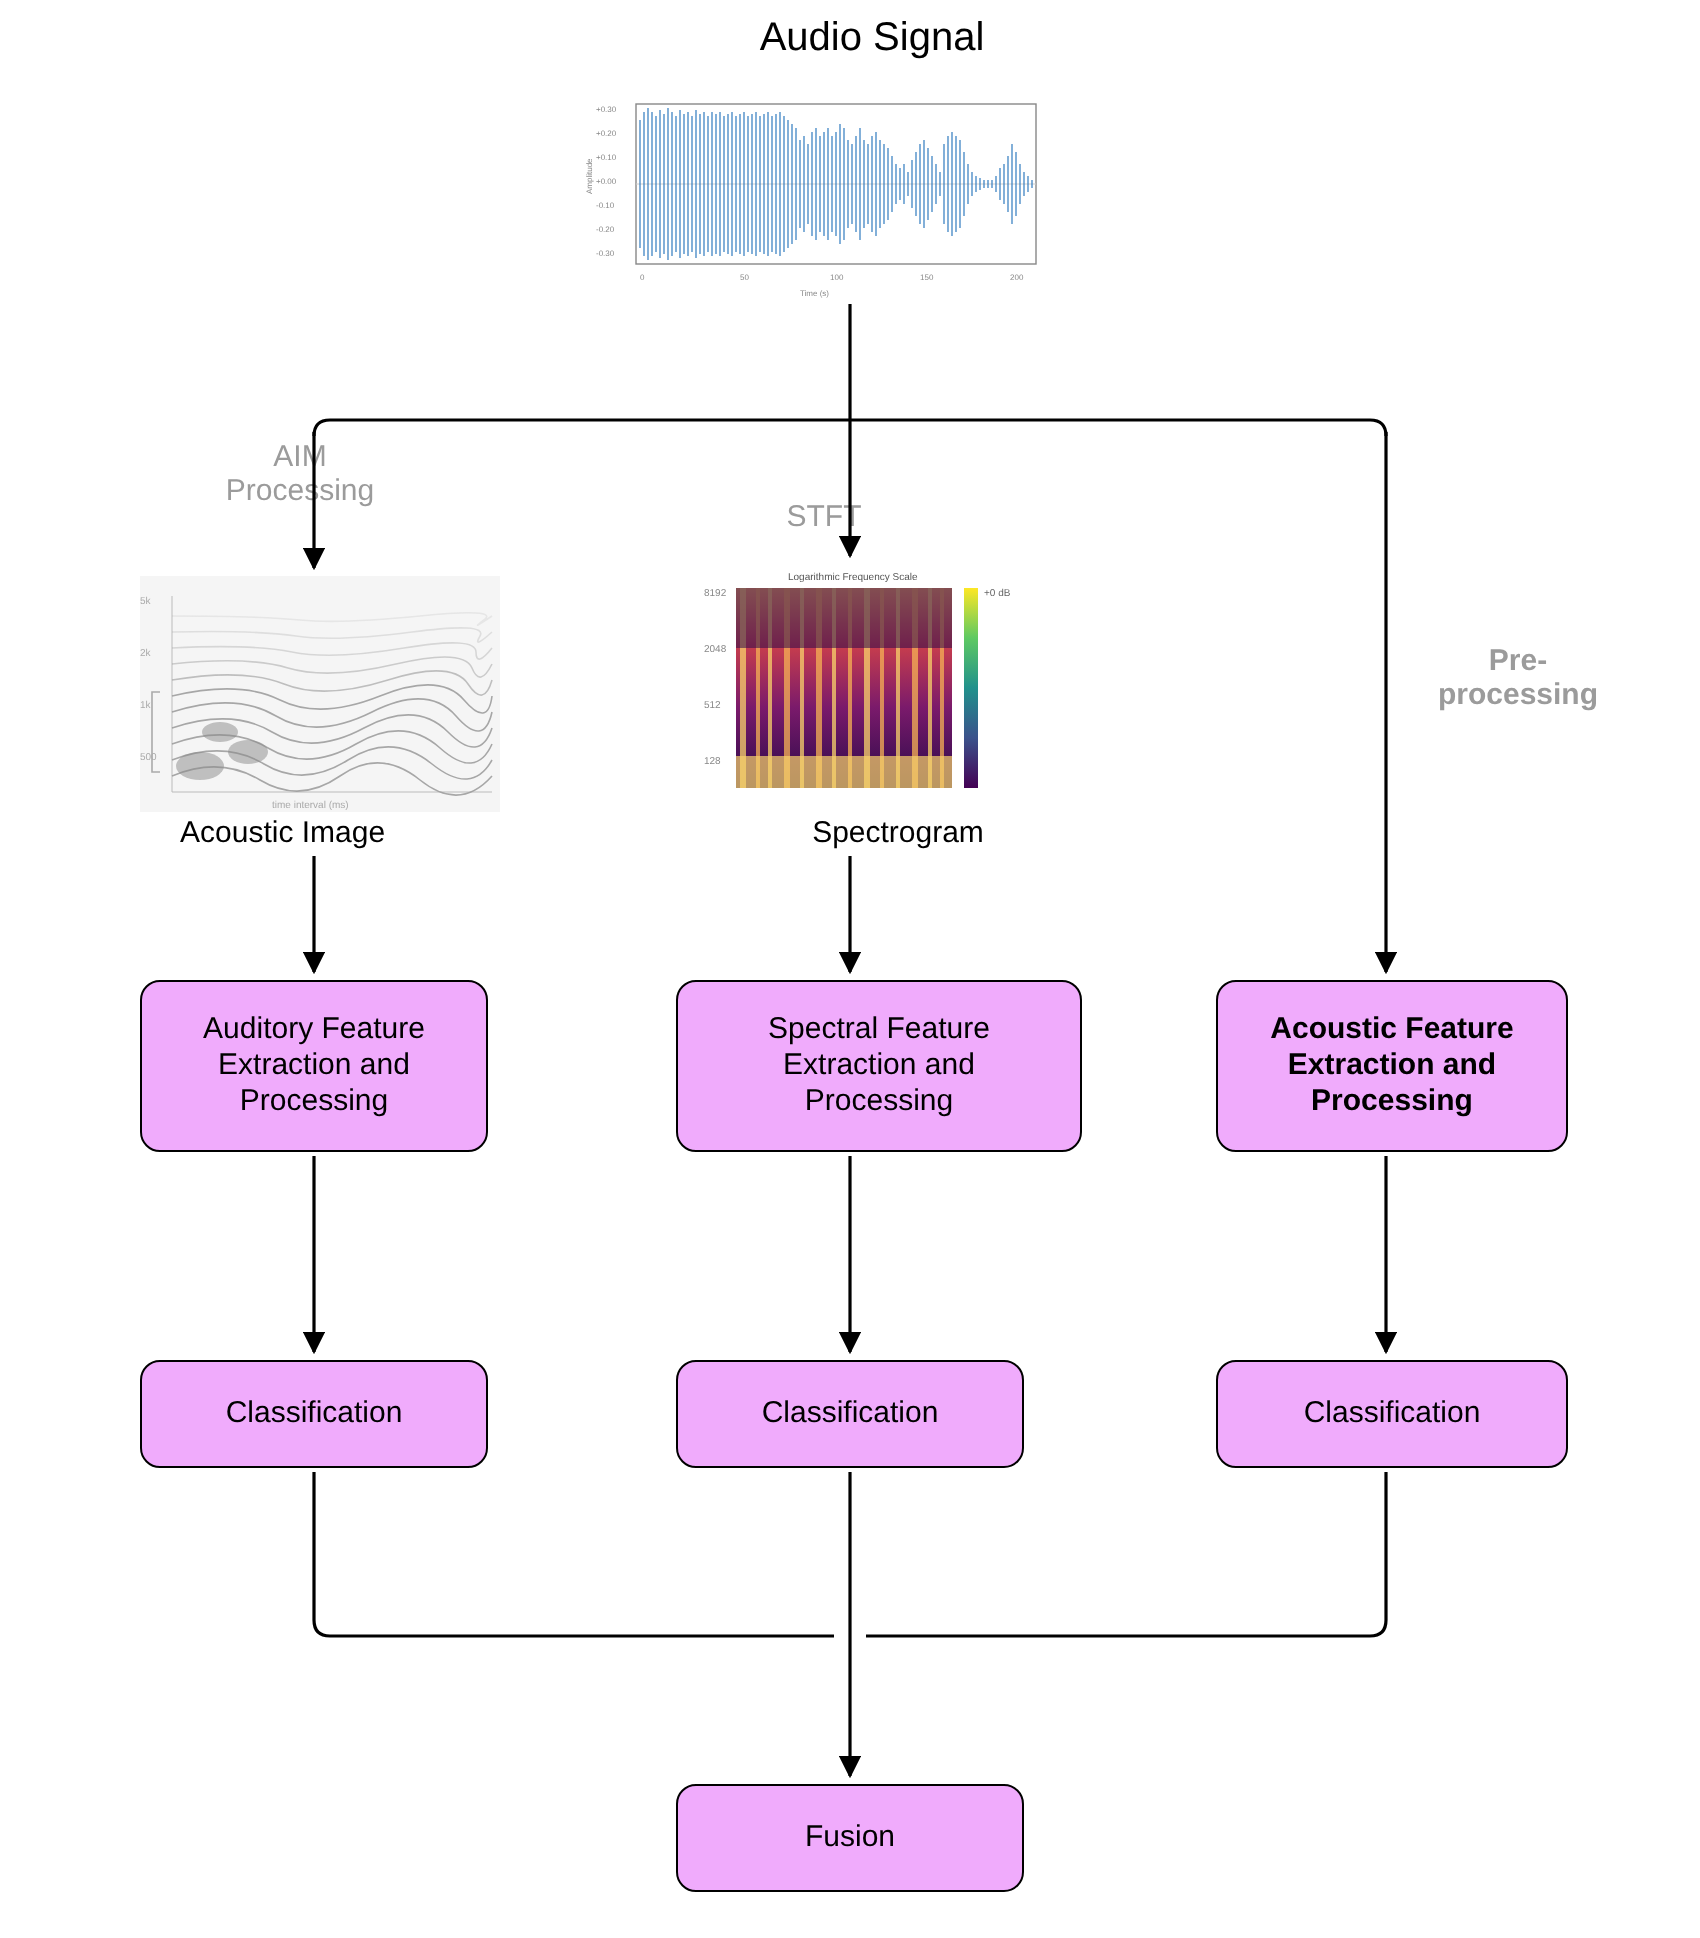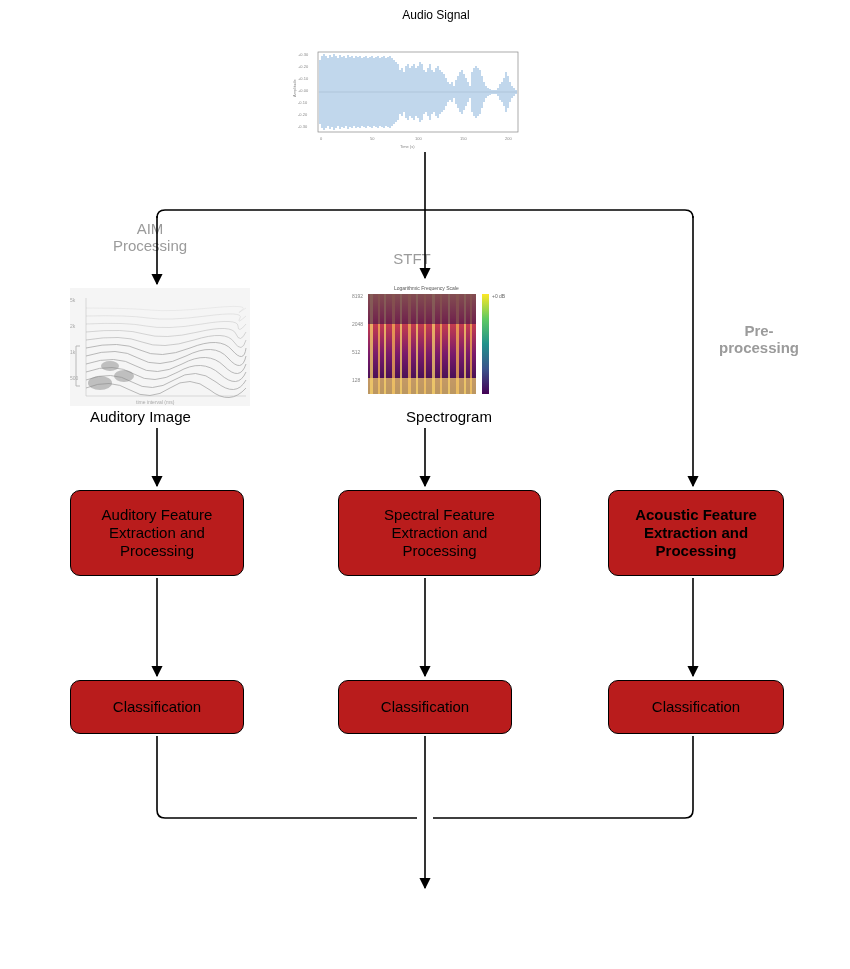--- a/index.html
+++ b/index.html
@@ -12,21 +12,21 @@
     position: relative;
   }
   .canvas {
     position: relative;
     width: 850px;
     height: 969px;
   }
   .title {
     position: absolute;
     text-align: center;
-    font-size: 12px;
+    font-size: 20px;
     color: #000;
     padding-left: 22px;
   }
   .edge-label {
     position: absolute;
     font-size: 15px;
     color: #9b9b9b;
     text-align: center;
     line-height: 1.15;
   }
@@ -39,21 +39,21 @@
   .box {
     position: absolute;
     border: 1.5px solid #000;
     border-radius: 10px;
     display: flex;
     align-items: center;
     justify-content: center;
     text-align: center;
     font-size: 15px;
     color: #000;
-    background: #b91c1c;
+    background: #f0abfc;
     padding: 4px 6px;
     box-sizing: border-box;
     line-height: 1.2;
   }
   svg.connectors {
     position: absolute;
     left: 0; top: 0;
     width: 850px;
     height: 969px;
     pointer-events: none;
@@ -266,21 +266,21 @@
 
     <g fill="#8a8a8a" opacity="0.5">
       <ellipse cx="30" cy="95" rx="12" ry="7"></ellipse>
       <ellipse cx="54" cy="88" rx="10" ry="6"></ellipse>
       <ellipse cx="40" cy="78" rx="9" ry="5"></ellipse>
     </g>
 
     <path d="M10 58 L6 58 L6 98 L10 98" stroke="#aaa" stroke-width="0.8" fill="none"></path>
   </svg>
 </div>
-<div class="img-caption" style="left:70px; top:408px; width:180px; text-align:left; padding-left:20px;">Auditory Image</div>
+<div class="img-caption" style="left:70px; top:408px; width:180px; text-align:left; padding-left:20px;">Acoustic Image</div>
 
 <div class="spectro-thumb">
   <svg viewBox="0 0 158 124">
     <rect x="0" y="0" width="158" height="124" fill="#fff"></rect>
     <text x="44" y="8" font-size="5" fill="#555">Logarithmic Frequency Scale</text>
 
     <defs>
       <linearGradient id="viridisV" x1="0" y1="1" x2="0" y2="0">
         <stop offset="0%" stop-color="#440154"></stop>
         <stop offset="25%" stop-color="#3b528b"></stop>
@@ -354,20 +354,21 @@
 <div class="box" style="left:608px; top:490px; width:176px; height:86px;">
   <span style="white-space:pre-line;font-weight:bold;">Acoustic Feature
 Extraction and
 Processing</span>
 </div>
 
 <div class="box" style="left:70px; top:680px; width:174px; height:54px;">Classification</div>
 <div class="box" style="left:338px; top:680px; width:174px; height:54px;">Classification</div>
 <div class="box" style="left:608px; top:680px; width:176px; height:54px;">Classification</div>
 
+<div class="box" style="left:338px; top:892px; width:174px; height:54px;">Fusion</div>
 
 <svg class="connectors">
   <defs>
     <marker id="arrow" viewBox="0 0 10 10" refX="9" refY="5" markerWidth="7" markerHeight="7" orient="auto-start-reverse">
       <path d="M 0 0 L 10 5 L 0 10 z" fill="#000"></path>
     </marker>
   </defs>
   <g stroke="#000" stroke-width="1.6" fill="none">
 
     <line x1="425" y1="152" x2="425" y2="210"></line>

